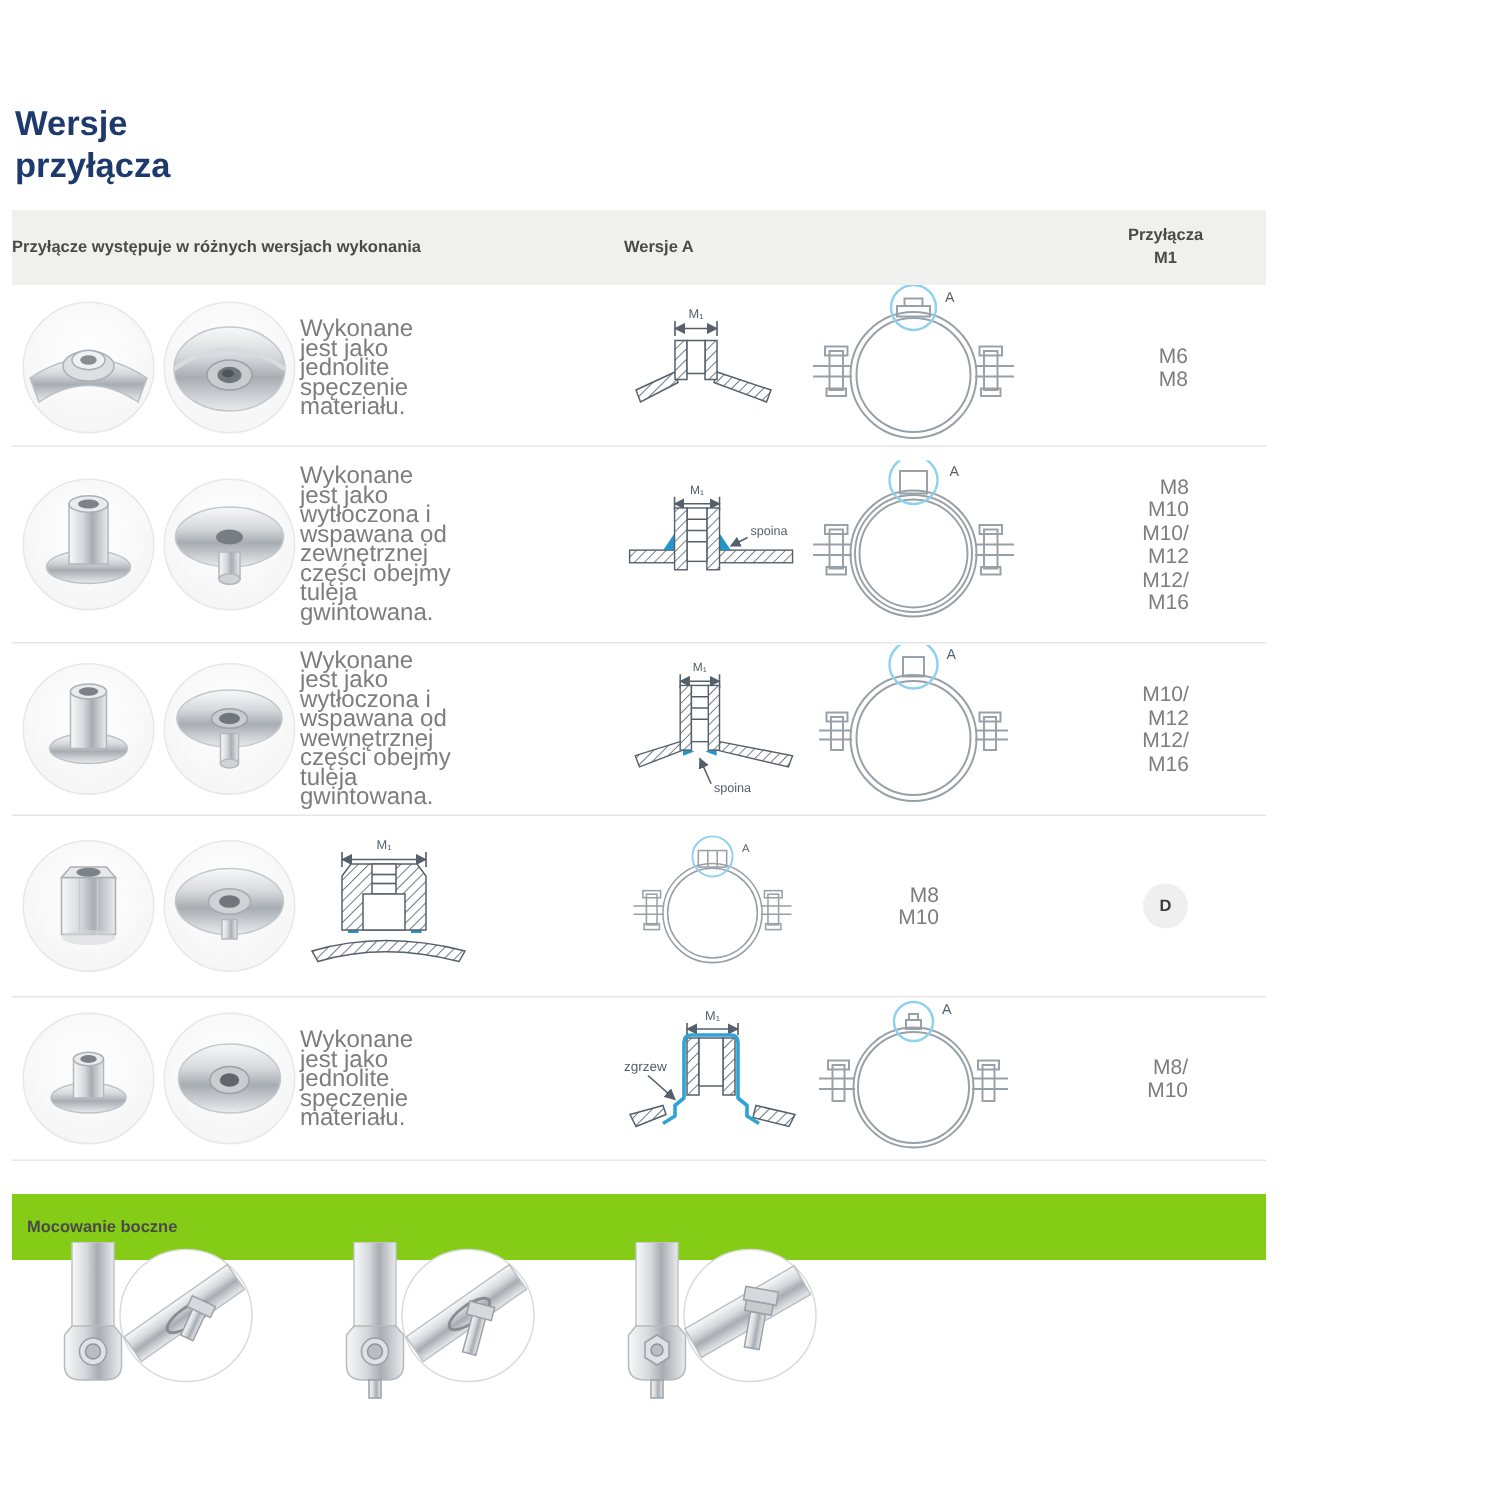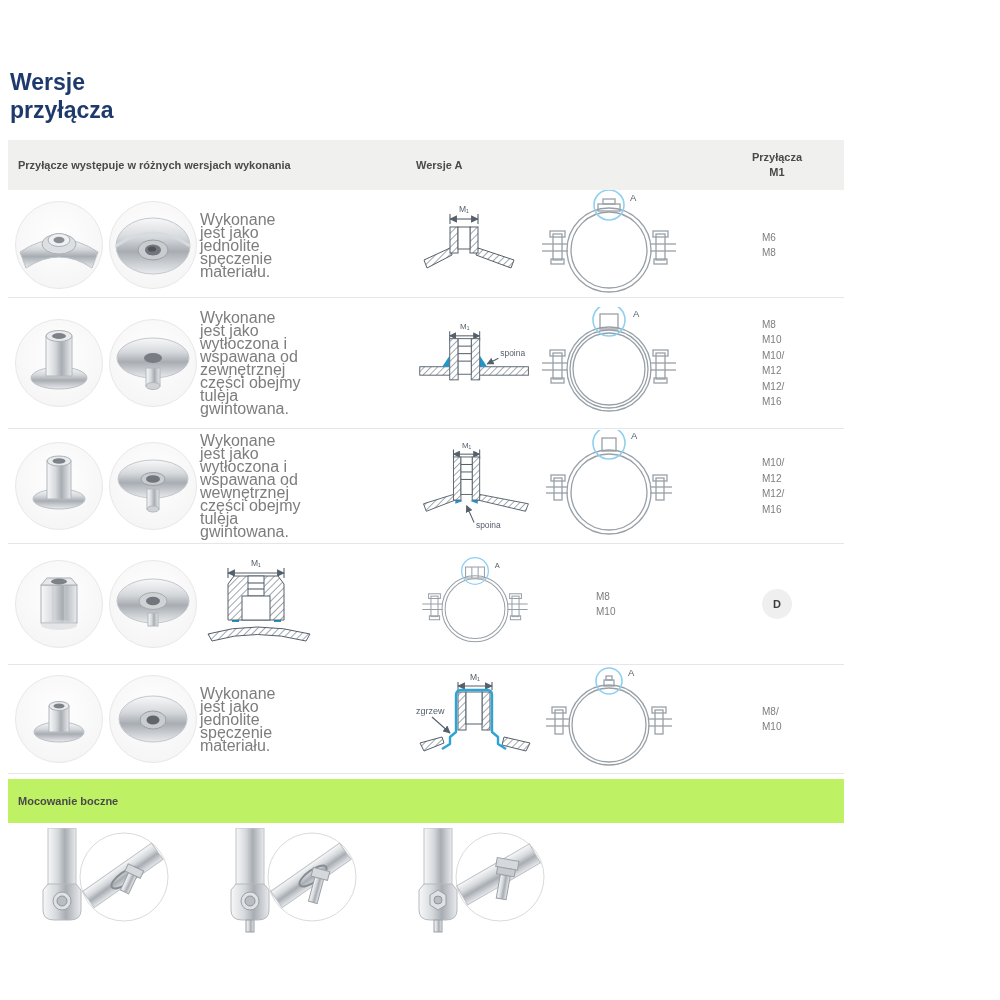--- a/index.html
+++ b/index.html
@@ -8,38 +8,38 @@
 
   .title { position:absolute; left:10px; top:68px; margin:0;
            font-size:23px; line-height:28px; font-weight:800;
            color:#1e3a6c; white-space:pre-line; }
 
   .table { position:absolute; left:8px; right:8px; top:140px; }
   .grid  { display:grid; grid-template-columns:192px 216px 118px 154px 178px 1fr; }
 
   .thead { background:#f0f0ee; height:50px; align-items:center; }
   .thead .h { font-size:11px; font-weight:bold; color:#4a4a4a; }
-  .h-desc { grid-column:1/3; padding-left:10px; }
+  .h-desc { grid-column:1/3; }
   .h-center { text-align:center; white-space:pre-line; line-height:15px; }
 
   .trow { align-items:center; border-bottom:1px solid #e6e6e6; }
   .r1 { height:107px; } .r2 { height:130px; } .r3 { height:114px; }
   .r4 { height:120px; } .r5 { height:108px; }
 
   .photos { display:flex; gap:4px; padding-left:6px; }
   .desc { font-size:16px; color:#7d7d7d; line-height:13px; width:104px; }
   .xsec, .clampc { display:flex; justify-content:flex-start; align-items:center; }
-  .threads { font-size:10px; color:#7d7d7d; line-height:15.5px;
-             white-space:pre-line; justify-self:center; text-align:left; min-width:30px; }
+  .threads { font-size:14px; color:#7d7d7d; line-height:15.5px;
+             white-space:pre-line; justify-self:center; text-align:right; min-width:30px; }
   .vcell { display:flex; justify-content:center; }
   .vbadge { width:30px; height:30px; border-radius:50%; background:#efefef;
             color:#3c3c3c; font-size:11px; font-weight:bold;
             display:flex; align-items:center; justify-content:center; }
 
-  .band { margin-top:5px; height:44px; background:#bef264; display:flex;
+  .band { margin-top:22px; height:44px; background:#84cc16; display:flex;
           align-items:center; padding-left:10px;
           font-size:11px; font-weight:bold; color:#4a4a4a; }
 
   .side-photos { position:absolute; left:8px; top:828px; display:flex;
                  padding-left:30px; gap:56px; }
   .pair { display:flex; align-items:flex-start; }
   .pair .closeup { margin-left:-8px; margin-top:3px; }
 
   svg text.dimt { font-family:"Liberation Sans",sans-serif; font-size:8.5px; fill:#55606b; }
   svg text.lbl  { font-family:"Liberation Sans",sans-serif; font-size:9px;  fill:#55606b; }

